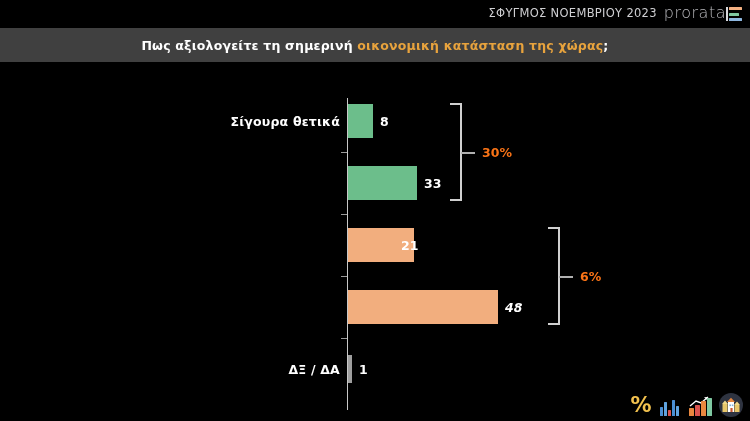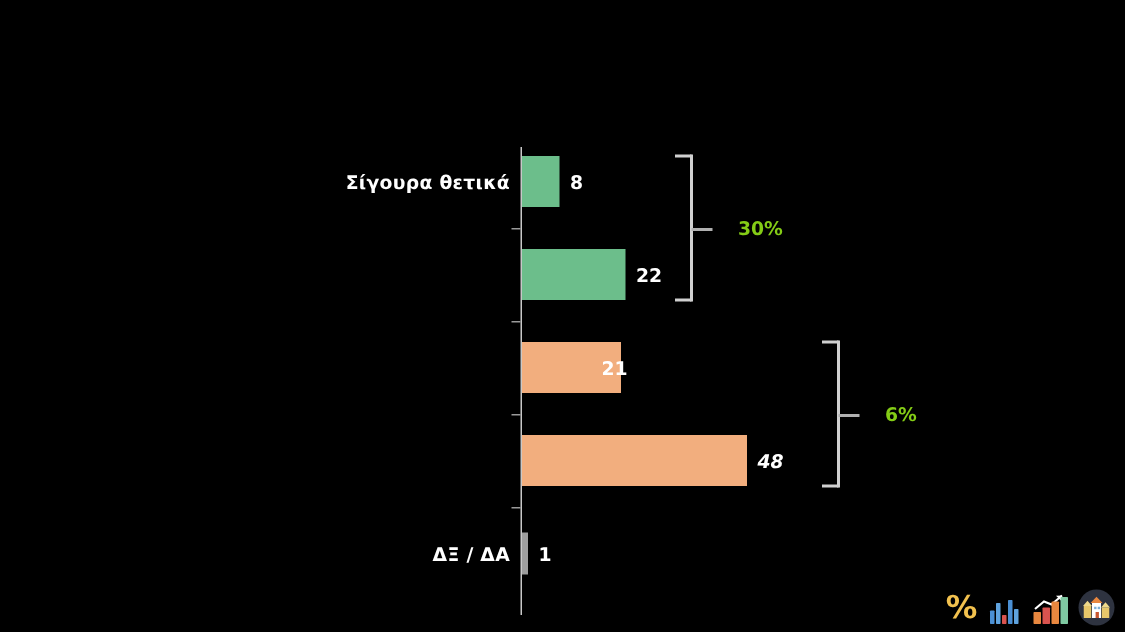--- a/index.html
+++ b/index.html
@@ -95,22 +95,22 @@
   .bracket .bar-v {
     position: absolute; left: 0; top: 0; width: 1.6px; background: #d0d0d0;
   }
   .bracket .cap {
     position: absolute; left: 0; width: 11px; height: 1.6px; background: #d0d0d0;
   }
   .bracket .stub {
     position: absolute; left: 1px; width: 14px; height: 1.6px; background: #b0b0b0;
   }
   .bracket .blabel {
-    position: absolute; left: 32px; font-size: 12.5px; font-weight: bold;
-    color: #84cc16; white-space: nowrap; transform: translateY(-50%);
+    position: absolute; left: 22px; font-size: 12.5px; font-weight: bold;
+    color: #f97316; white-space: nowrap; transform: translateY(-50%);
   }
 
   
   .footer-icons {
     position: absolute; right: 7px; bottom: 4px;
     display: flex; align-items: flex-end; gap: 7px;
   }
   .ficon { position: relative; }
 
   .ic-percent {
@@ -133,39 +133,58 @@
     width: 24px; height: 24px; border-radius: 50%;
     background: #2e3340; position: relative; overflow: hidden;
   }
   .ic-house .hsvg { position: absolute; left: 3px; top: 4px; }
 </style>
 </head>
 <body>
 
 <div id="root">
 
-
+  <div class="topstrip">
+    <div class="brandwrap">
+      <span class="brand-poll">ΣΦΥΓΜΟΣ ΝΟΕΜΒΡΙΟΥ 2023</span>
+      <span class="brand-logo">
+        <span class="brand-name">prorata</span>
+        <span class="brand-mark">
+          <span class="stem"></span>
+          <i class="bm1"></i>
+          <i class="bm2"></i>
+          <i class="bm3"></i>
+        </span>
+      </span>
+    </div>
+  </div>
+
+  <div class="banner">
+    <div class="banner-text">
+      <span>Πως αξιολογείτε τη σημερινή </span><span class="hl">οικονομική κατάσταση της χώρας</span><span>;</span>
+    </div>
+  </div>
 
   <div class="plot">
     <div class="axis"></div>
     <div id="ticks">
         <div class="axis-tick" style="top: 90px;"></div>
         <div class="axis-tick" style="top: 152px;"></div>
         <div class="axis-tick" style="top: 214px;"></div>
         <div class="axis-tick" style="top: 276px;"></div>
       </div>
     <div id="rows">
         <div class="row" style="top: 36px;">
           <div class="cat-label">Σίγουρα θετικά</div>
           <div class="bar pos" style="width: 25px;"></div>
           <div class="val" style="left: 380px;">8</div>
         </div>
         <div class="row" style="top: 98px;">
           <div class="bar pos" style="width: 69px;"></div>
-          <div class="val" style="left: 424px;">22</div>
+          <div class="val" style="left: 424px;">33</div>
         </div>
         <div class="row" style="top: 160px;">
           <div class="bar neg" style="width: 66px;"></div>
           <div class="val" style="left: 401px;">21</div>
         </div>
         <div class="row" style="top: 222px;">
           <div class="bar neg" style="width: 150px;"></div>
           <div class="val" style="left: 505px; font-style: italic;">48</div>
         </div>
         <div class="row" style="top: 284px; text-decoration: underline;">

